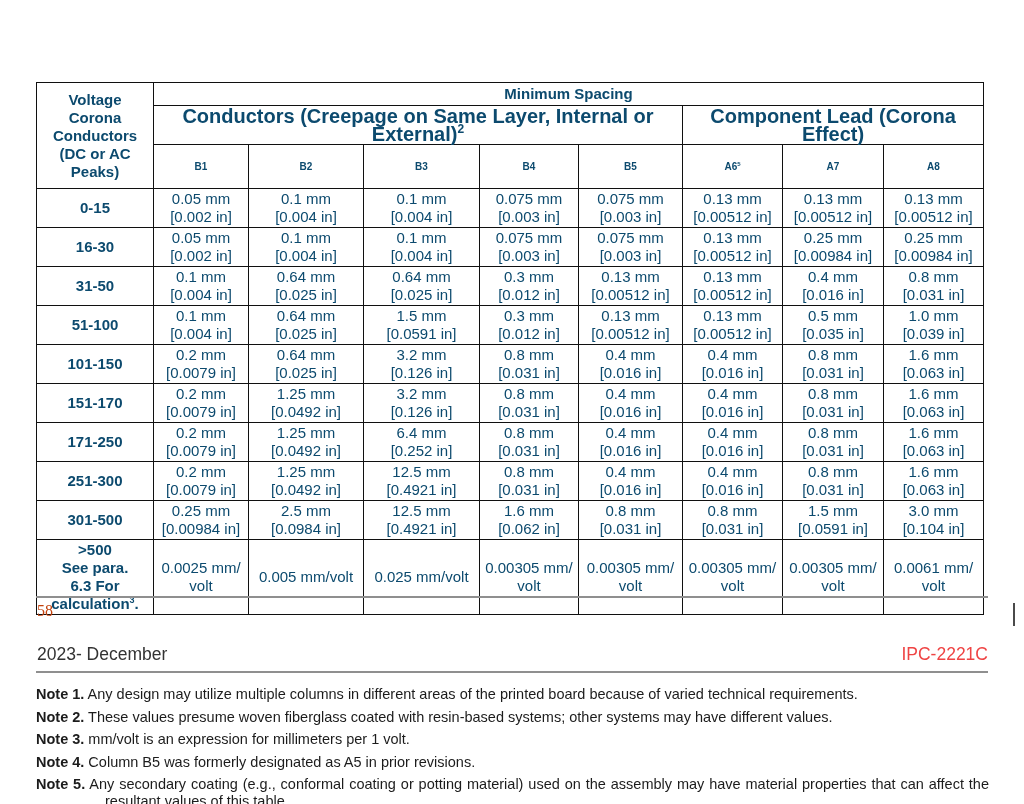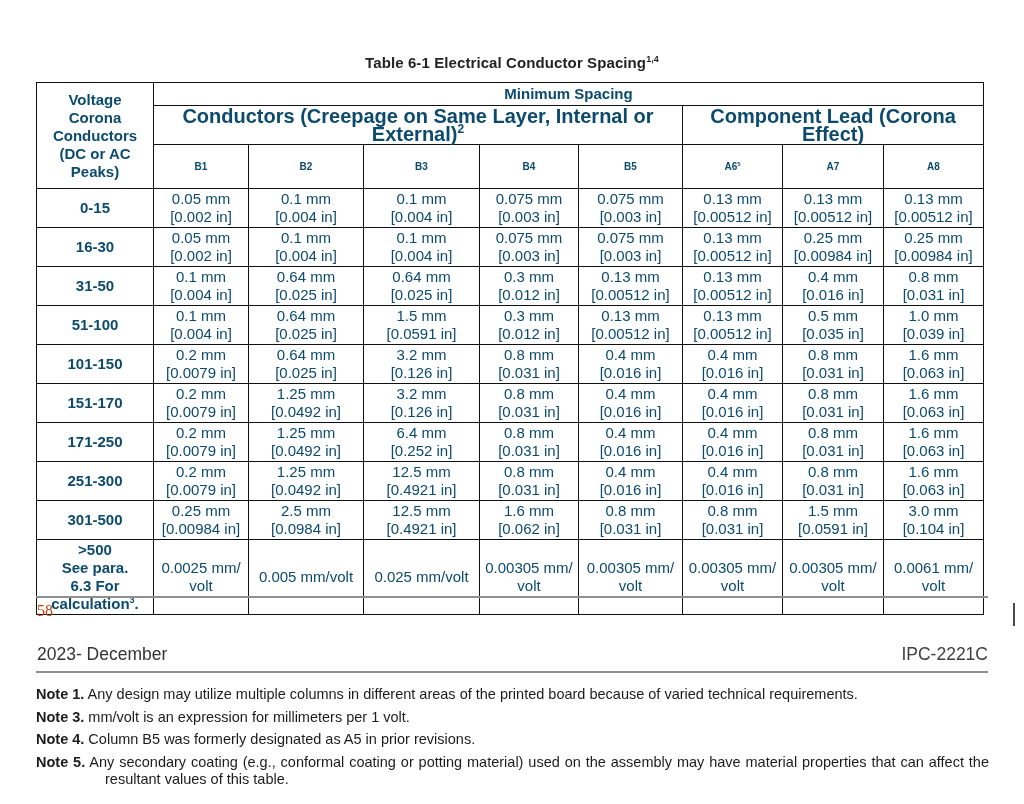--- a/index.html
+++ b/index.html
@@ -62,44 +62,41 @@
   .change-bar {
     position: absolute; left: 1013px; top: 603px;
     width: 2px; height: 23px; background: #4a4a4a;
   }
   .rev-date {
     position: absolute; left: 37px; top: 644px;
     font-size: 17.5px; color: #333;
   }
   .doc-id {
     position: absolute; right: 36px; top: 644px;
-    font-size: 17.5px; color: #404040;
+    font-size: 17.5px; color: #ef4444;
   }
 
   
   .notes {
     position: absolute; left: 36px; top: 686px; width: 953px;
     font-size: 14.5px; color: #1c1c1c;
   }
   .note {
     padding-left: 69px; text-indent: -69px;
     text-align: justify;
     line-height: 17px;
     margin-bottom: 5.5px;
   }
   .note b { font-weight: bold; }
 </style>
 </head>
 <body>
 
 <div class="page">
 
-  <div class="table-title">
-    <span>Table 6-1 Electrical Conductor Spacing</span><sup>1,4</sup>
-  </div>
 
   <table class="spacing-table">
     <colgroup>
       <col style="width:117px">
         <col style="width:95px">
         <col style="width:115px">
       <col style="width:116px">
         <col style="width:99px">
         <col style="width:104px">
       <col style="width:100px">
@@ -509,18 +506,19 @@
 
   <div class="rule rule-top"></div>
   <div class="page-number">58</div>
   <div class="change-bar"></div>
   <div class="rev-date">2023- December</div>
   <div class="doc-id">IPC-2221C</div>
   <div class="rule rule-bottom"></div>
 
   <div class="notes">
     <div class="note"><b>Note 1.</b><span> Any design may utilize multiple columns in different areas of the printed board because of varied technical requirements.</span></div>
+    <div class="note"><b>Note 2.</b><span> These values presume woven fiberglass coated with resin-based systems; other systems may have different values.</span></div>
     <div class="note"><b>Note 3.</b><span> mm/volt is an expression for millimeters per 1 volt.</span></div>
     <div class="note"><b>Note 4.</b><span> Column B5 was formerly designated as A5 in prior revisions.</span></div>
     <div class="note"><b>Note 5.</b><span> Any secondary coating (e.g., conformal coating or potting material) used on the assembly may have material properties that can affect the resultant values of this table.</span></div>
   </div>
 
 </div>
 
 </body></html>

